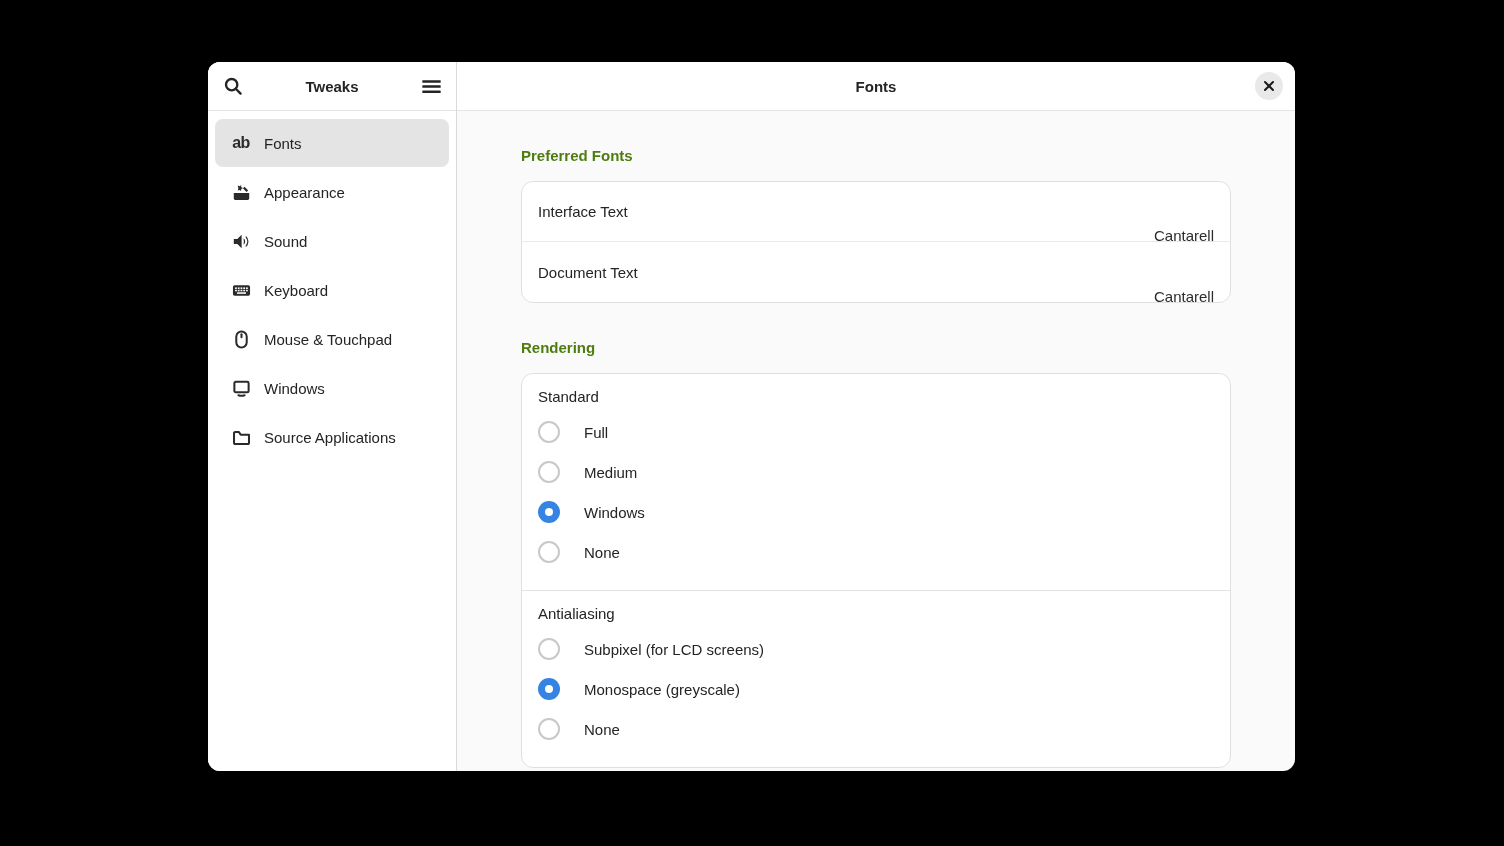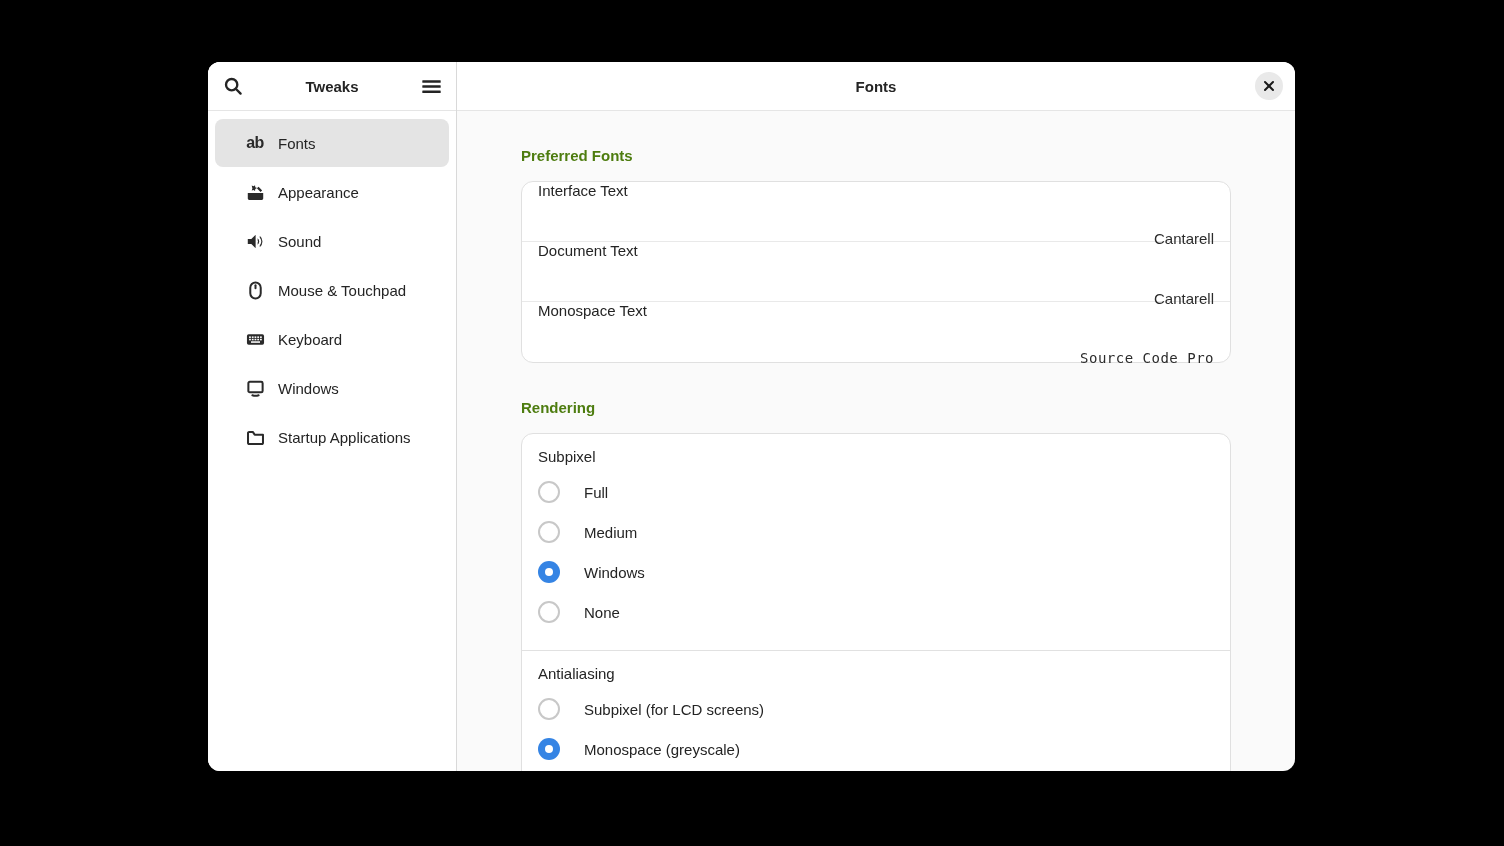--- a/index.html
+++ b/index.html
@@ -35,21 +35,21 @@
   .titlebar-title { font-weight:700; font-size:15px; color:#242424; }
   .icon-btn {
     width:26px; height:26px; display:flex; align-items:center; justify-content:center;
     background:none; border:none; cursor:pointer; color:#242424;
   }
   .nav { padding:8px 7px 0 7px; }
   .nav-item {
     height:48px; margin-bottom:1px;
     display:flex; align-items:center;
     border-radius:8px;
-    padding-left:30px; gap:13px;
+    padding-left:16px; gap:13px;
     font-size:15px; color:#242424;
     cursor:pointer;
   }
   .nav-item.selected { background:#e4e4e4; }
   .nav-icon {
     width:20px; height:20px; flex-shrink:0;
     display:flex; align-items:center; justify-content:center;
     color:#2a2a2a;
   }
   .ab-glyph { font-weight:700; font-size:16px; letter-spacing:-0.5px; }
@@ -75,21 +75,21 @@
   }
   .section-title.second { }
   .card {
     margin-top:15px;
     background:#ffffff;
     border:1px solid #e0e0e0;
     border-radius:12px;
   }
   .font-row {
     height:60px;
-    display:flex; justify-content:space-between;
+    display:flex; align-items:center; justify-content:space-between;
     padding:0 16px;
     border-bottom:1px solid #e9e9e9;
     font-size:15px;
     cursor:pointer;
   }
   .font-row:last-child { border-bottom:none; }
   .font-value { color:#2b2b2b;margin-top:48px; }
   .font-value.mono {
     font-family:"DejaVu Sans Mono", monospace;
     font-size:14px; letter-spacing:0.5px;
@@ -160,29 +160,20 @@
       </div>
       <div class="nav-item">
         <span class="nav-icon">
           <svg width="19" height="19" viewBox="0 0 16 16" fill="currentColor">
             <path d="M1.5 5.8 h3 l3.6-3.4 v11.2 l-3.6-3.4 h-3 z"></path>
             <path d="M9.8 5.2 a3.6 3.6 0 0 1 0 5.6 v-1.8 a1.9 1.9 0 0 0 0-2 z"></path>
             <path d="M11.6 3.2 a6.2 6.2 0 0 1 0 9.6 v-1.7 a4.5 4.5 0 0 0 0-6.2 z" opacity="0.95"></path>
           </svg>
         </span>
         <span>Sound</span>
-      </div>
-      <div class="nav-item">
-        <span class="nav-icon">
-          <svg width="19" height="19" viewBox="0 0 16 16" fill="none" stroke="currentColor" stroke-width="1.7">
-            <rect x="3.6" y="1.3" width="8.8" height="13.4" rx="4.4"></rect>
-            <line x1="8" y1="3.6" x2="8" y2="6.2" stroke-linecap="round"></line>
-          </svg>
-        </span>
-        <span>Mouse &amp; Touchpad</span>
       </div>
       <div class="nav-item">
         <span class="nav-icon">
           <svg width="19" height="19" viewBox="0 0 16 16">
             <rect x="0.8" y="3.6" width="14.4" height="8.8" rx="1.4" fill="currentColor"></rect>
             <g fill="#ffffff">
               <rect x="2.6" y="5.4" width="1.5" height="1.3"></rect>
                 <rect x="4.9" y="5.4" width="1.5" height="1.3"></rect>
                 <rect x="7.2" y="5.4" width="1.5" height="1.3"></rect>
                 <rect x="9.5" y="5.4" width="1.5" height="1.3"></rect>
@@ -194,33 +185,42 @@
                 <rect x="11.8" y="7.4" width="1.5" height="1.3"></rect>
               <rect x="4.2" y="9.5" width="7.6" height="1.3"></rect>
             </g>
           </svg>
         </span>
         <span>Keyboard</span>
       </div>
       <div class="nav-item">
         <span class="nav-icon">
           <svg width="19" height="19" viewBox="0 0 16 16" fill="none" stroke="currentColor" stroke-width="1.7">
+            <rect x="3.6" y="1.3" width="8.8" height="13.4" rx="4.4"></rect>
+            <line x1="8" y1="3.6" x2="8" y2="6.2" stroke-linecap="round"></line>
+          </svg>
+        </span>
+        <span>Mouse &amp; Touchpad</span>
+      </div>
+      <div class="nav-item">
+        <span class="nav-icon">
+          <svg width="19" height="19" viewBox="0 0 16 16" fill="none" stroke="currentColor" stroke-width="1.7">
             <rect x="2" y="2.4" width="12" height="8.8" rx="1.2"></rect>
             <path d="M5.4 13.7 q2.6 1 5.2 0" stroke-linecap="round"></path>
           </svg>
         </span>
         <span>Windows</span>
       </div>
       <div class="nav-item">
         <span class="nav-icon">
           <svg width="19" height="19" viewBox="0 0 16 16" fill="none" stroke="currentColor" stroke-width="1.7" stroke-linejoin="round">
             <path d="M1.7 4 v8.6 a0.9 0.9 0 0 0 0.9 0.9 h10.8 a0.9 0.9 0 0 0 0.9 -0.9 v-7 h-7 l-1.6-2.3 h-3.1 a0.9 0.9 0 0 0 -0.9 0.7 z"></path>
           </svg>
         </span>
-        <span>Startup Applications</span>
+        <span>Source Applications</span>
       </div>
     </nav>
   </aside>
 
   <section class="main">
     <div class="main-header">
       <div class="titlebar-title">Fonts</div>
       <button class="close-btn">
         <span>
           <svg width="12" height="12" viewBox="0 0 12 12" stroke="currentColor" stroke-width="2" stroke-linecap="round">
@@ -237,32 +237,28 @@
 
       <div class="card">
         <div class="font-row">
           <span>Interface Text</span>
           <span class="font-value">Cantarell</span>
         </div>
         <div class="font-row">
           <span>Document Text</span>
           <span class="font-value">Cantarell</span>
         </div>
-        <div class="font-row">
-          <span>Monospace Text</span>
-          <span class="font-value mono">Source Code Pro</span>
-        </div>
       </div>
 
       <div class="section-title second">Rendering</div>
 
       <div class="card">
 
         <div class="group">
-          <div class="group-label">Subpixel</div>
+          <div class="group-label">Standard</div>
           <div class="radio-row">
             <span class="radio"></span>
             <span>Full</span>
           </div>
           <div class="radio-row">
             <span class="radio"></span>
             <span>Medium</span>
           </div>
           <div class="radio-row">
             <span class="radio checked"></span>

